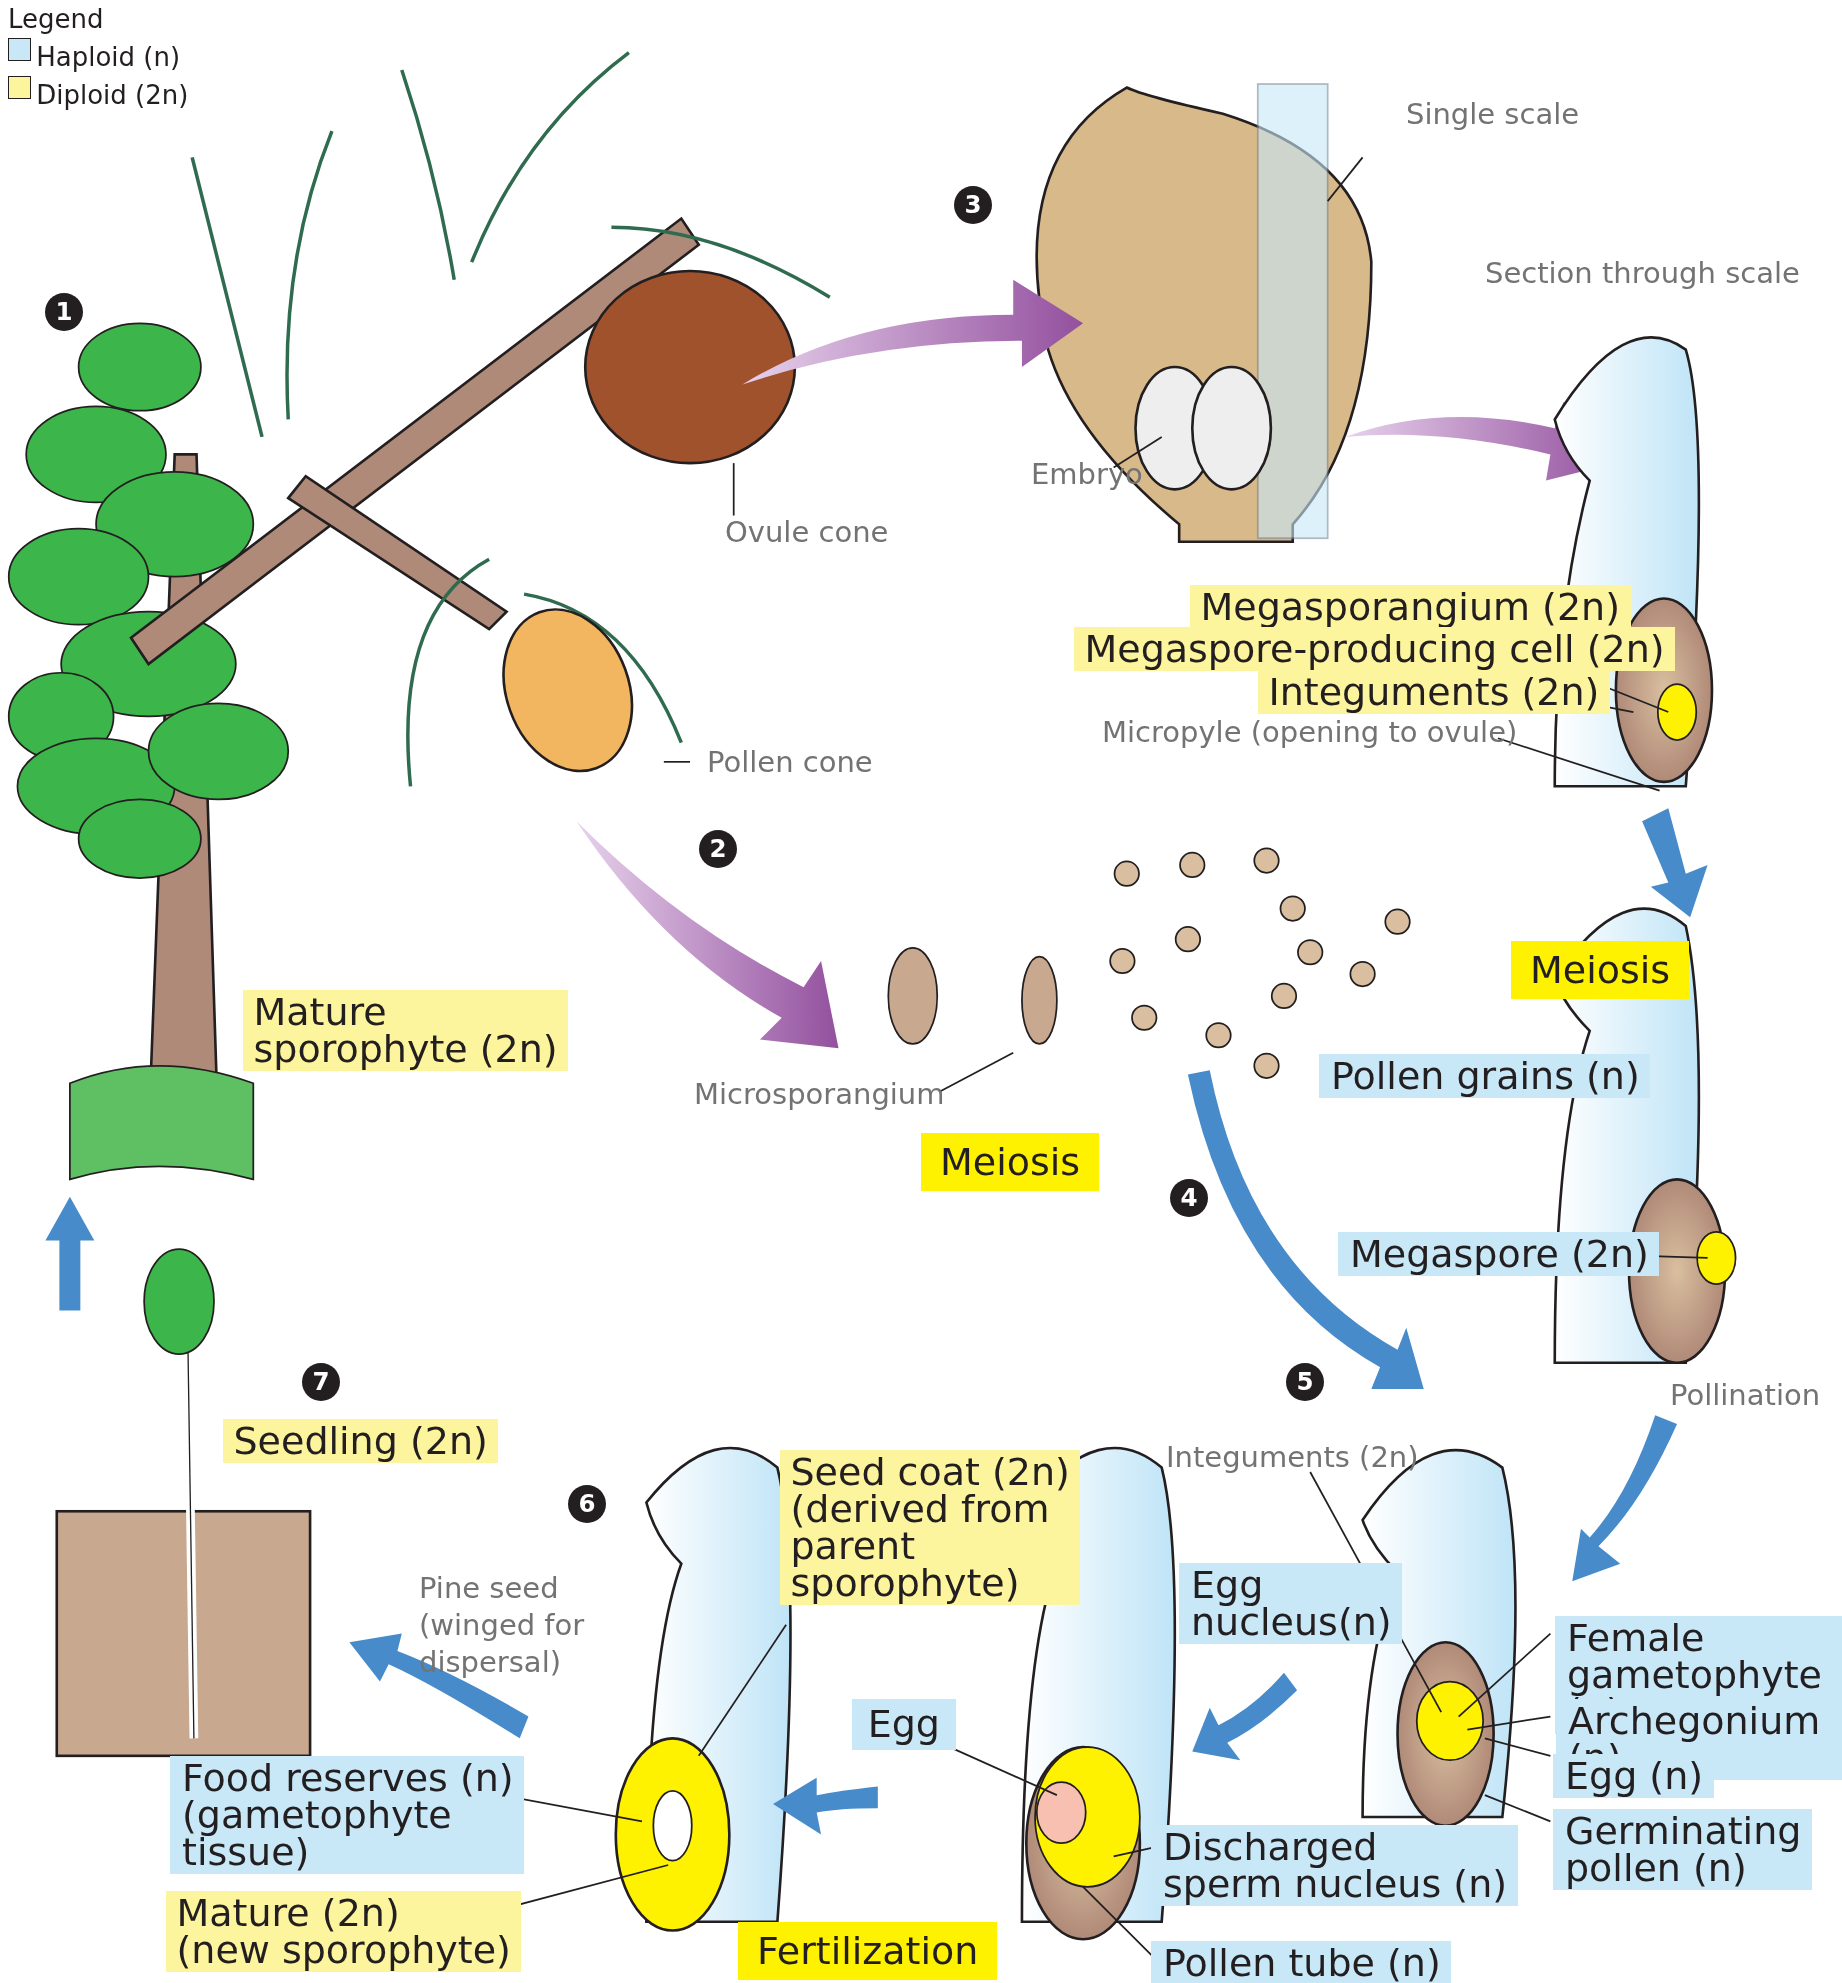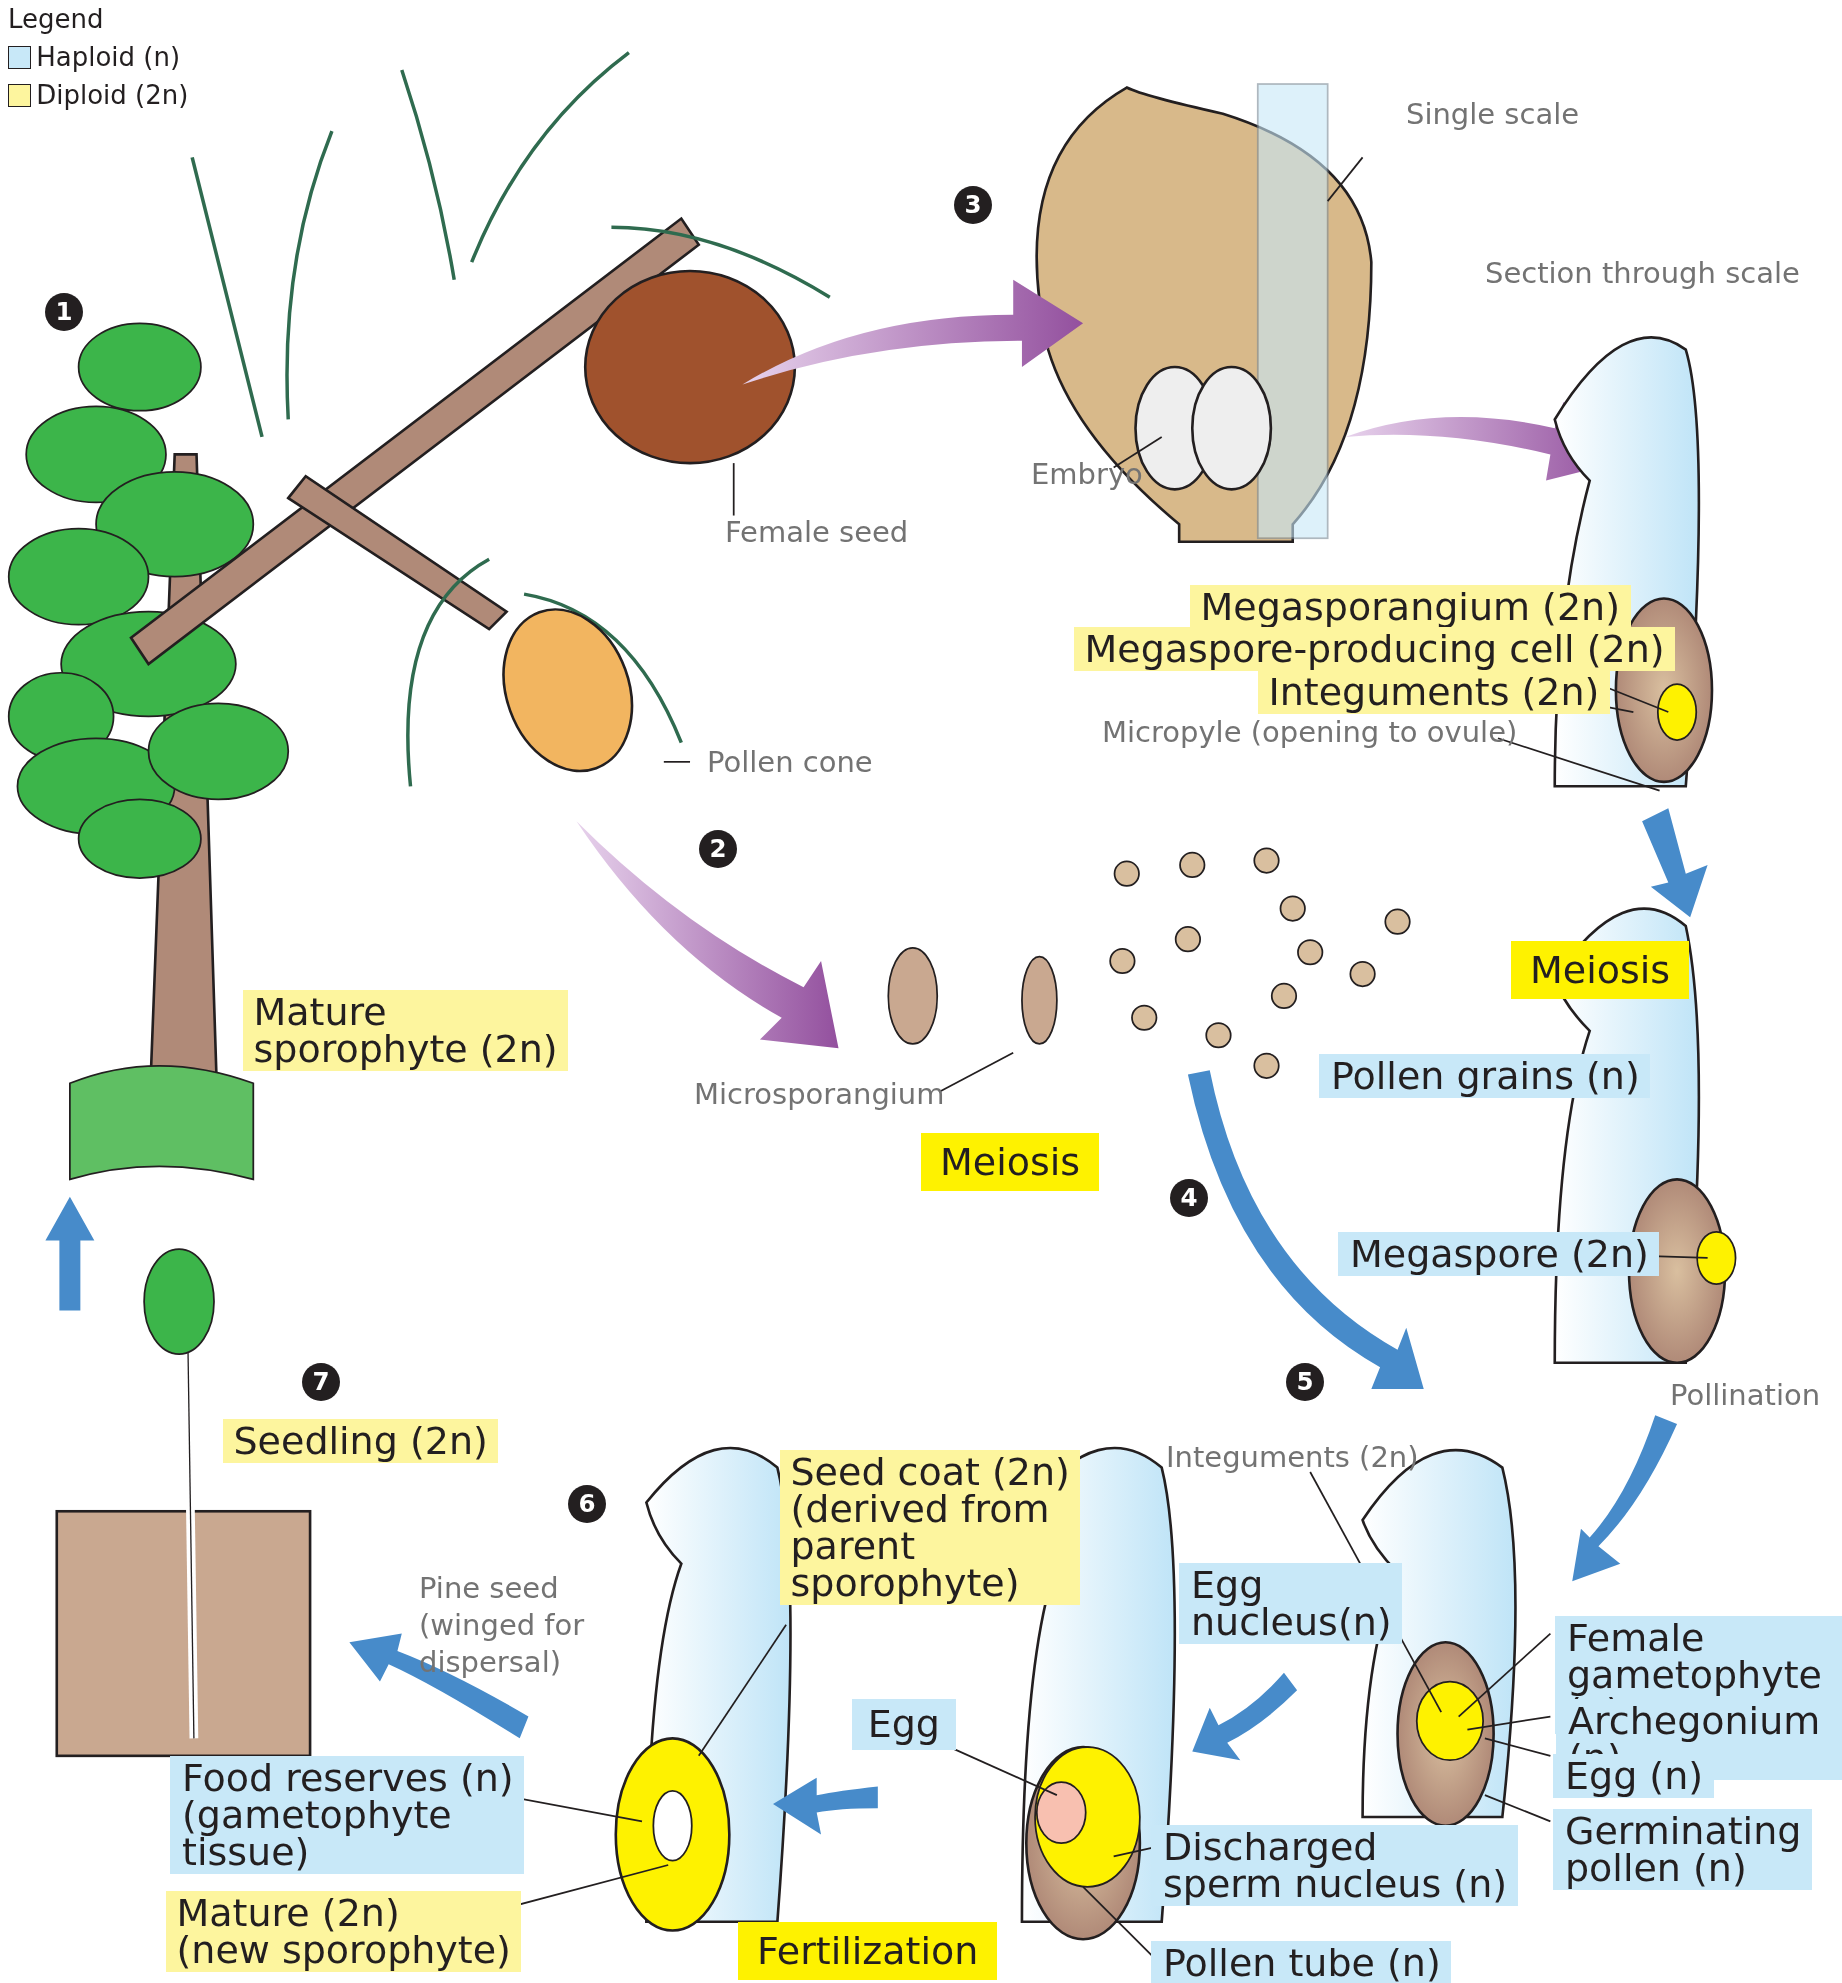--- a/index.html
+++ b/index.html
@@ -7,21 +7,21 @@
          font-family: "DejaVu Sans", "Liberation Sans", sans-serif; color: #231f20; }
   #stage { position: absolute; left: 0; top: 0; width: 1843px; height: 1984px; }
   .lbl { position: absolute; font-size: 29px; line-height: 37px; white-space: nowrap; color: #737373; }
   .box { position: absolute; font-size: 38px; line-height: 37px; padding: 3.5px 10.5px; white-space: pre-line; color: #231f20; }
   .hap { background: #c8e8f8; padding-left: 12px; }
   .dip { background: #fdf59e; }
   .meio { background: #fef200; }
   .step { position: absolute; width: 38px; height: 38px; border-radius: 50%; background: #231f20; color: #fff;
           font-size: 24.5px; line-height: 38px; text-align: center; font-weight: bold; }
   .legend { position: absolute; left: 0; top: 0; font-size: 26px; line-height: 38px; margin-left: 8px; }
-  .legend .row { display: flex; align-items: center; }
+  .legend .row { display: flex; }
   .legend .sw { width: 21px; height: 21px; border: 1.7px solid #231f20; display: inline-block; margin-right: 5.2px; }
 </style>
 </head>
 <body>
 
 <div id="stage">
 
   <svg width="1843" height="1984" style="position:absolute;left:0;top:0" viewBox="0 0 2110 2271">
     <defs>
       <linearGradient id="purpleG" x1="0" x2="1">
@@ -190,21 +190,21 @@
   <div class="step" style="left:699px;top:830px">2</div>
   <div class="step" style="left:954px;top:186px">3</div>
   <div class="step" style="left:1170px;top:1179px">4</div>
   <div class="step" style="left:1286px;top:1363px">5</div>
   <div class="step" style="left:568px;top:1485px">6</div>
   <div class="step" style="left:302px;top:1363px">7</div>
 
   <div class="lbl" style="left:1406px;top:96px">Single scale</div>
   <div class="lbl" style="left:1485px;top:255px">Section through scale</div>
   <div class="lbl" style="left:1031px;top:456px">Embryo</div>
-  <div class="lbl" style="left:725px;top:514px">Female seed</div>
+  <div class="lbl" style="left:725px;top:514px">Ovule cone</div>
   <div class="lbl" style="left:707px;top:744px">Pollen cone</div>
   <div class="lbl" style="left:694px;top:1076px">Microsporangium</div>
   <div class="lbl" style="left:1102px;top:714px">Micropyle (opening to ovule)</div>
   <div class="lbl" style="left:1670px;top:1377px">Pollination</div>
   <div class="lbl" style="left:1166px;top:1439px">Integuments (2n)</div>
   <div class="lbl" style="left:419px;top:1570px;white-space:pre-line">Pine seed
 (winged for
 dispersal)</div>
 
   <div class="box dip" style="left:243px;top:990px">Mature

